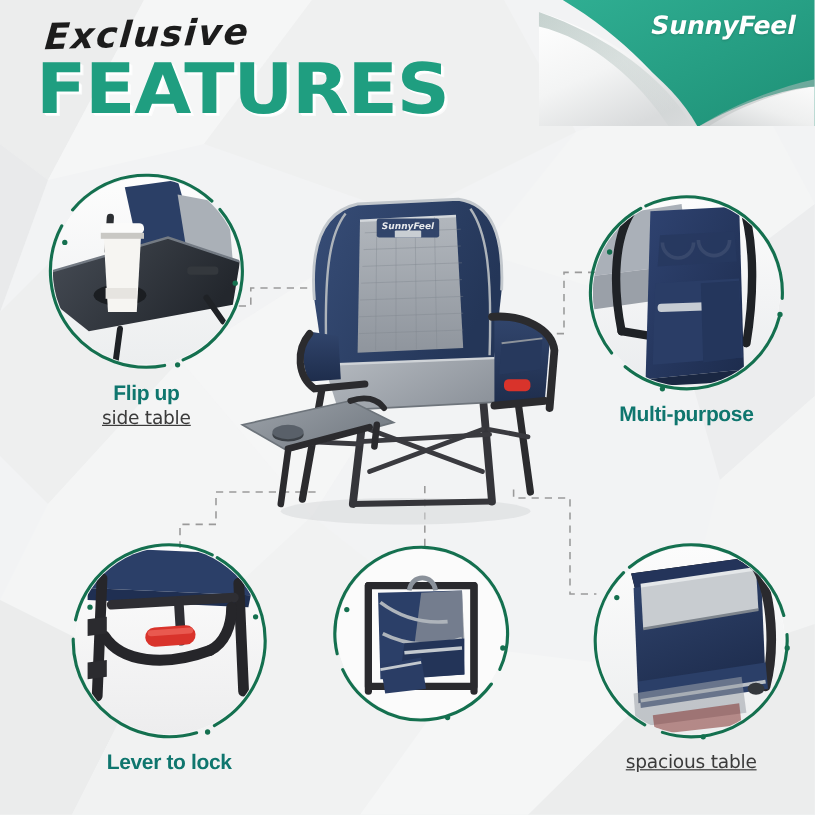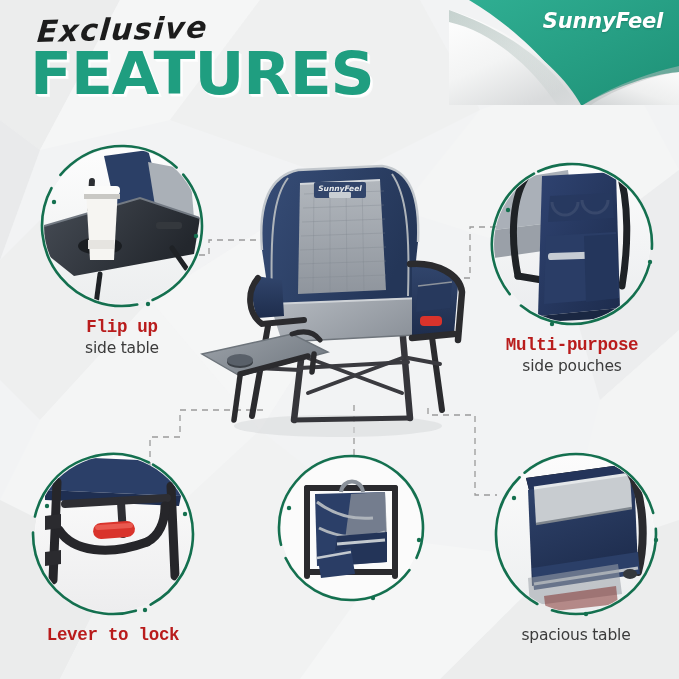--- a/index.html
+++ b/index.html
@@ -48,34 +48,34 @@
   
   #center-chair { position:absolute; left:196px; top:158px; width:280px; height:290px; z-index:3; }
 
   
   .feature { position:absolute; z-index:4; }
   .circle-wrap { position:relative; }
   .ring { position:absolute; inset:0; }
   .photo { position:absolute; border-radius:50%; overflow:hidden; background:#ffffff; }
   .caption { text-align:center; margin-top:6px; }
   .cap-main {
-    font-family:Liberation Mono, monospace;
-    font-size:17.5px; font-weight:bold; color:#b91c1c;
+    font-family:Liberation Sans, sans-serif;
+    font-size:17.5px; font-weight:bold; color:#0f766e;
     letter-spacing:-0.3px; line-height:1.12;
   }
   .cap-sub {
     font-family:"DejaVu Sans", sans-serif;
     font-size:15.5px; font-weight:400; color:#3b3b3b;
-    letter-spacing:-0.2px; line-height:1.2; margin-top:1px;
+    letter-spacing:-0.2px; line-height:1.2; margin-top:1px;text-decoration:underline;
   }
 
   
   #f-flipup      { left:22px;  top:140px; width:200px; }
   #f-multipurp   { left:472px; top:158px; width:200px; }
-  #f-lever       { left:14px;  top:448px; width:198px; }
+  #f-lever       { left:42px;  top:448px; width:198px; }
   #f-compact     { left:263px; top:450px; width:176px; }
   #f-doubleside  { left:477px; top:448px; width:198px; }
 
   #f-flipup .circle-wrap,
   #f-multipurp .circle-wrap,
   #f-lever .circle-wrap,
   #f-doubleside .circle-wrap { width:172px; height:172px; margin:0 auto; }
   #f-compact .circle-wrap { width:156px; height:156px; margin:0 auto; }
 </style>
 </head>
@@ -337,21 +337,20 @@
     </div>
     <svg class="ring" viewBox="0 0 172 172">
       <circle cx="86" cy="86" r="80" fill="none" stroke="#14704f" stroke-width="2.6" stroke-dasharray="165 16 160 16 140 16" stroke-linecap="round" transform="rotate(-115 86 86)"></circle>
       <circle cx="22" cy="52" r="2.2" fill="#14704f"></circle>
       <circle cx="164" cy="104" r="2.2" fill="#14704f"></circle>
       <circle cx="66" cy="166" r="2.2" fill="#14704f"></circle>
     </svg>
   </div>
   <div class="caption">
     <div class="cap-main">Multi-purpose</div>
-    <div class="cap-sub">side pouches</div>
   </div>
 </div>
 
 <div class="feature" id="f-lever">
   <div class="circle-wrap">
     <div class="photo" style="inset:8px;">
       <svg viewBox="0 0 156 156" width="100%" height="100%">
         <defs>
           <linearGradient id="p3bg" x1="0" y1="0" x2="0" y2="1">
             <stop offset="0" stop-color="#fdfdfd"></stop>

